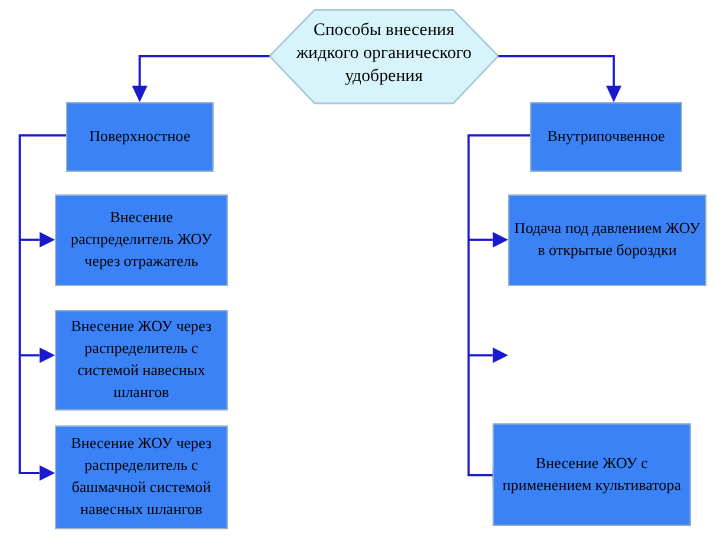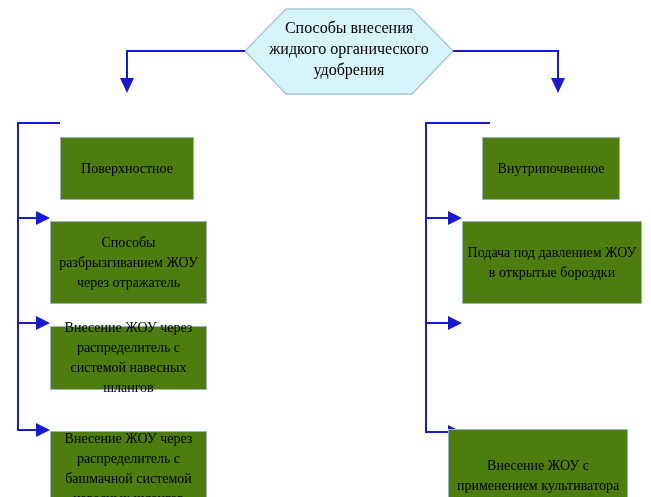--- a/index.html
+++ b/index.html
@@ -9,44 +9,43 @@
     background:#ffffff;
     font-family:"Liberation Serif","DejaVu Serif",serif;
     color:#000000;
     overflow:hidden;
   }
   .connector-layer{
     position:absolute;left:0;top:0;width:651px;height:497px;
   }
   .node{
     position:absolute;
-    background:#4d7c0f;
+    background:#3b82f6;
     border:1px solid #9fb4bf;
     box-sizing:border-box;
     display:flex;
     align-items:center;
     justify-content:center;
     text-align:center;
     font-size:14px;
     line-height:20px;
     padding:2px 4px;
-    margin-top:44px;
   }
   .root-text{
     position:absolute;
     left:259px;top:16px;width:180px;height:64px;
     display:flex;align-items:center;justify-content:center;
     text-align:center;
     font-size:16px;line-height:21px;
   }
   .hdr-left  {left:60px; top:93px; width:134px;height:63px;}
   .hdr-right {left:482px;top:93px; width:138px;height:63px;}
   .l1{left:50px; top:177px;width:157px;height:83px;}
-  .l2{left:50px; top:282px;width:157px;height:64px;}
-  .l3{left:50px; top:387px;width:157px;height:76px;}
+  .l2{left:50px; top:282px;width:157px;height:91px;}
+  .l3{left:50px; top:387px;width:157px;height:94px;}
   .r1{left:462px;top:177px;width:180px;height:83px;}
   .r2{left:462px;top:282px;width:180px;height:81px;}
   .r3{left:448px;top:385px;width:180px;height:93px;}
 </style>
 </head>
 <body>
 
 <div class="canvas">
 
   <svg class="connector-layer" width="651" height="497" viewBox="0 0 651 497">
@@ -72,20 +71,20 @@
     <polygon points="448,211 448,225 462,218" fill="#1919cd"></polygon>
     <line x1="426" y1="323" x2="448" y2="323" stroke="#1919cd" stroke-width="2"></line>
     <polygon points="448,316 448,330 462,323" fill="#1919cd"></polygon>
   </svg>
 
   <div class="root-text">Способы внесения жидкого органического удобрения</div>
 
   <div class="node hdr-left">Поверхностное</div>
   <div class="node hdr-right">Внутрипочвенное</div>
 
-  <div class="node l1">Способы разбрызгиванием ЖОУ через отражатель</div>
+  <div class="node l1">Внесение распределитель ЖОУ через отражатель</div>
   <div class="node l2">Внесение  ЖОУ через распределитель с системой навесных шлангов</div>
   <div class="node l3">Внесение ЖОУ через распределитель с башмачной системой навесных шлангов</div>
 
   <div class="node r1">Подача под давлением ЖОУ в открытые бороздки</div>
   <div class="node r3">Внесение ЖОУ с применением культиватора</div>
 
 </div>
 
 </body></html>

